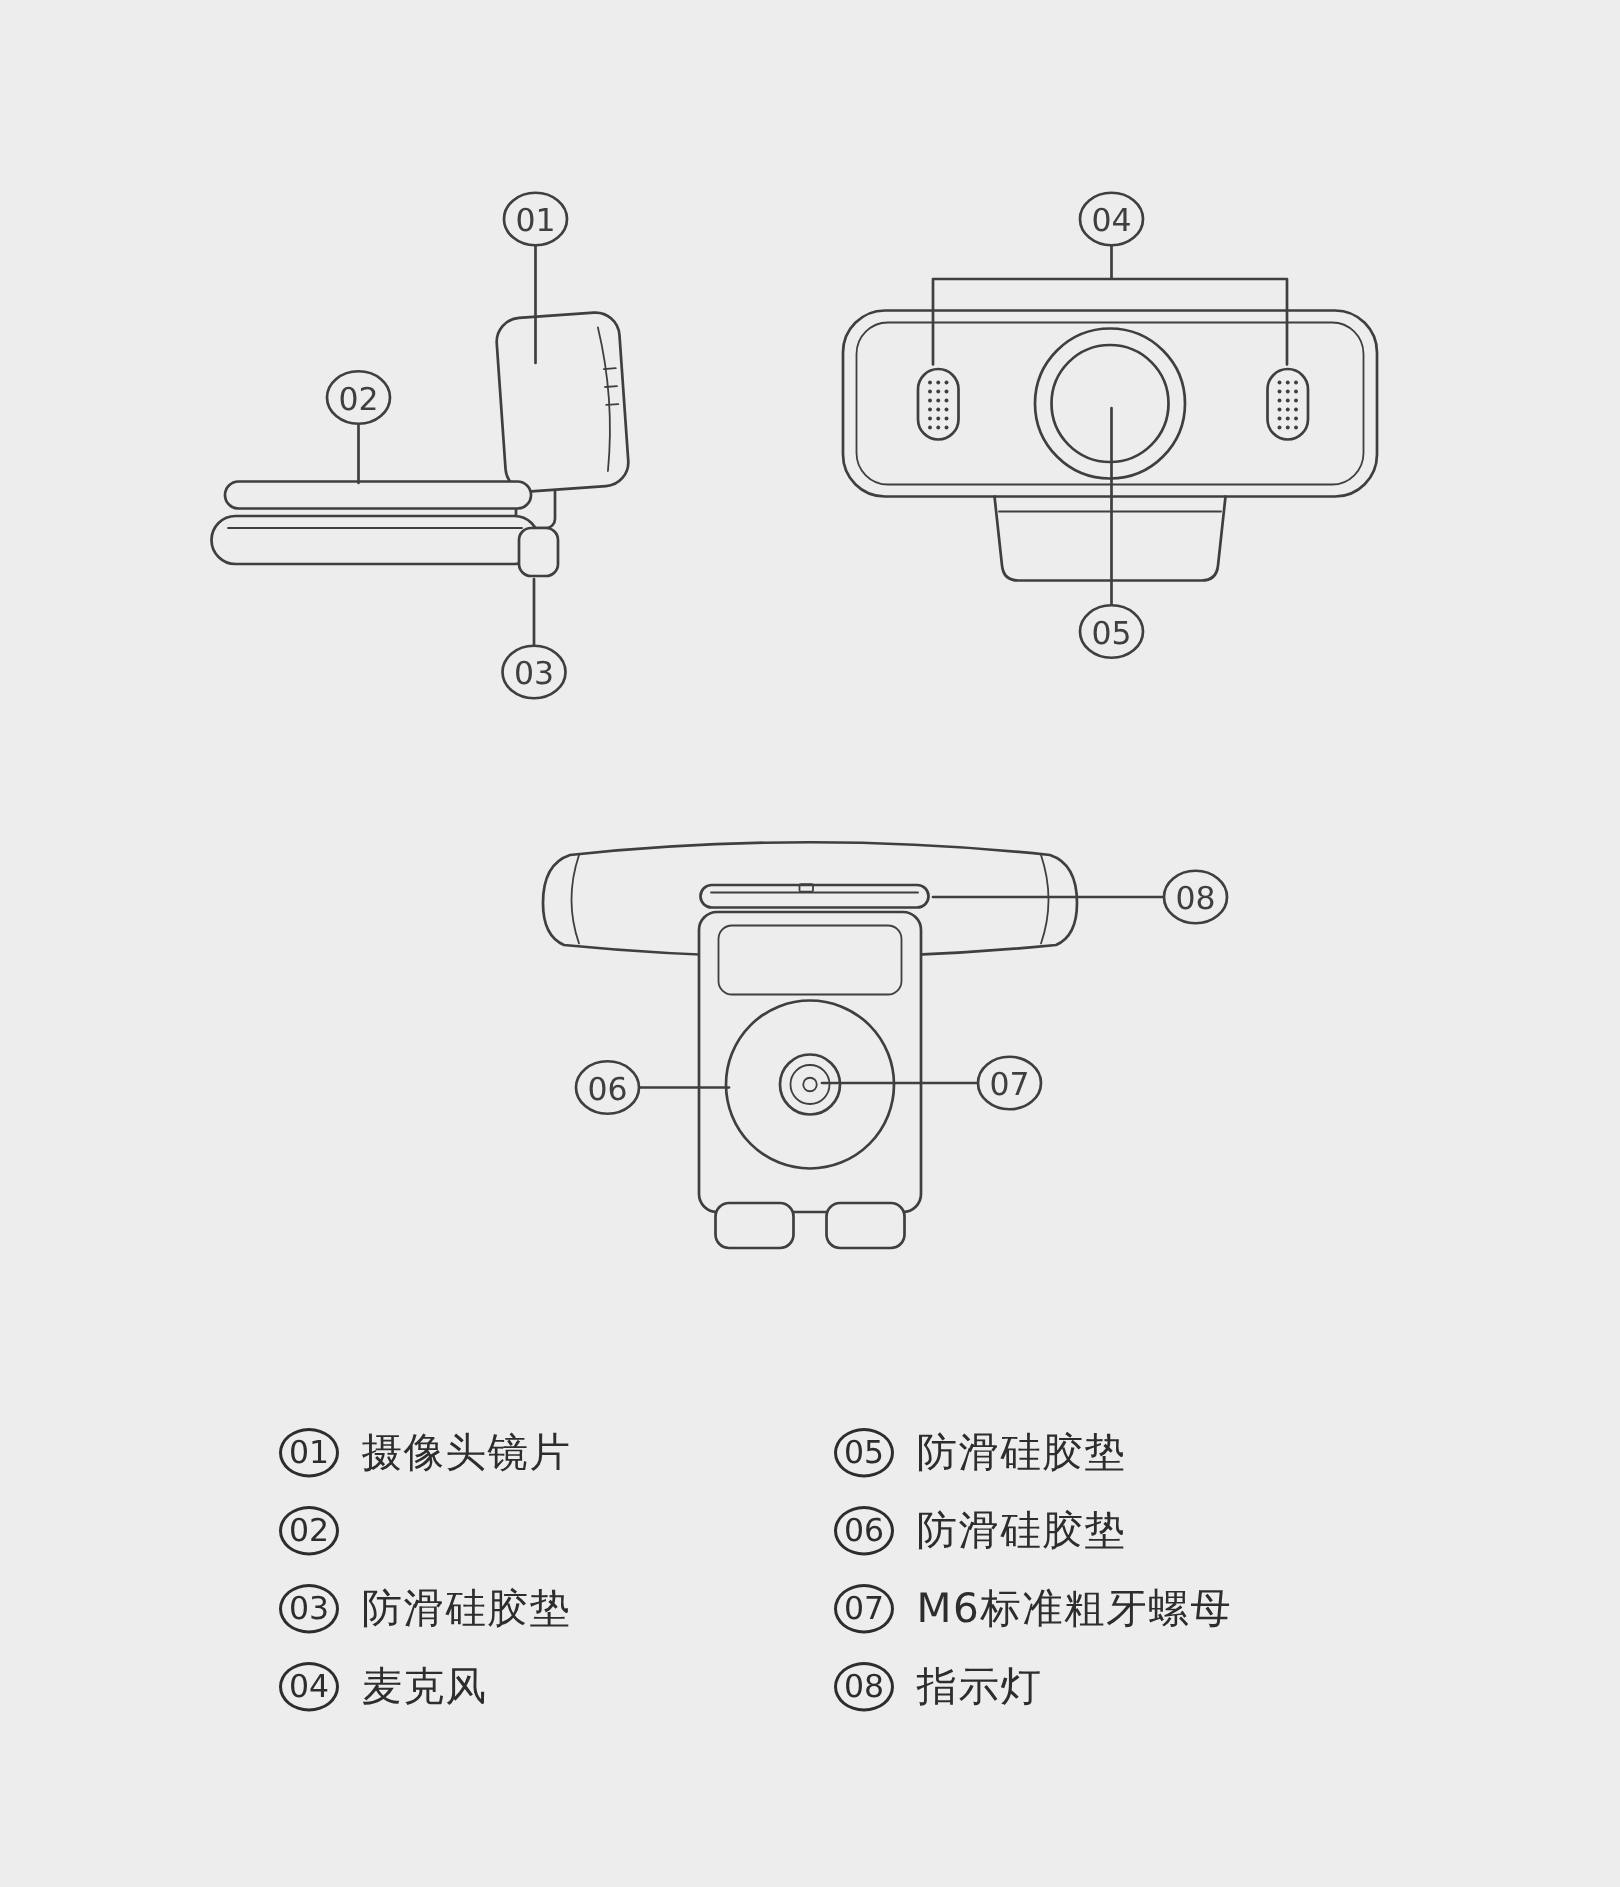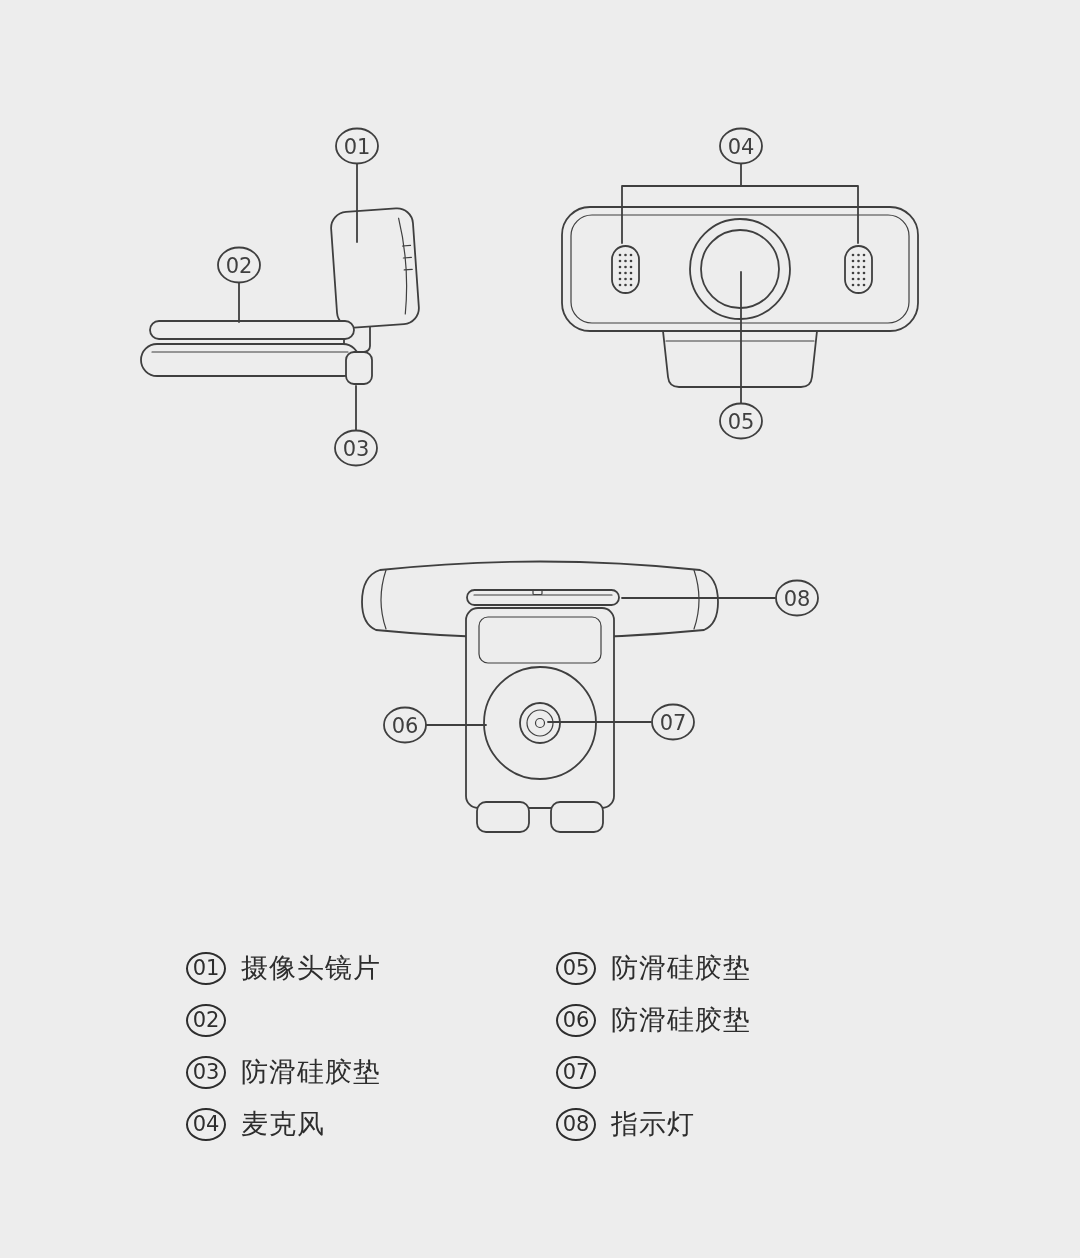--- a/index.html
+++ b/index.html
@@ -174,20 +174,21 @@
     <div class="legend-item">
       <span class="legend-num">05</span>
       <span class="legend-label">防滑硅胶垫</span>
     </div>
     <div class="legend-item">
       <span class="legend-num">06</span>
       <span class="legend-label">防滑硅胶垫</span>
     </div>
     <div class="legend-item">
       <span class="legend-num">07</span>
+      <span class="legend-label">M6标准粗牙螺母</span>
     </div>
     <div class="legend-item">
       <span class="legend-num">08</span>
       <span class="legend-label">指示灯</span>
     </div>
   </div>
 
 </div>
 
 </body></html>

